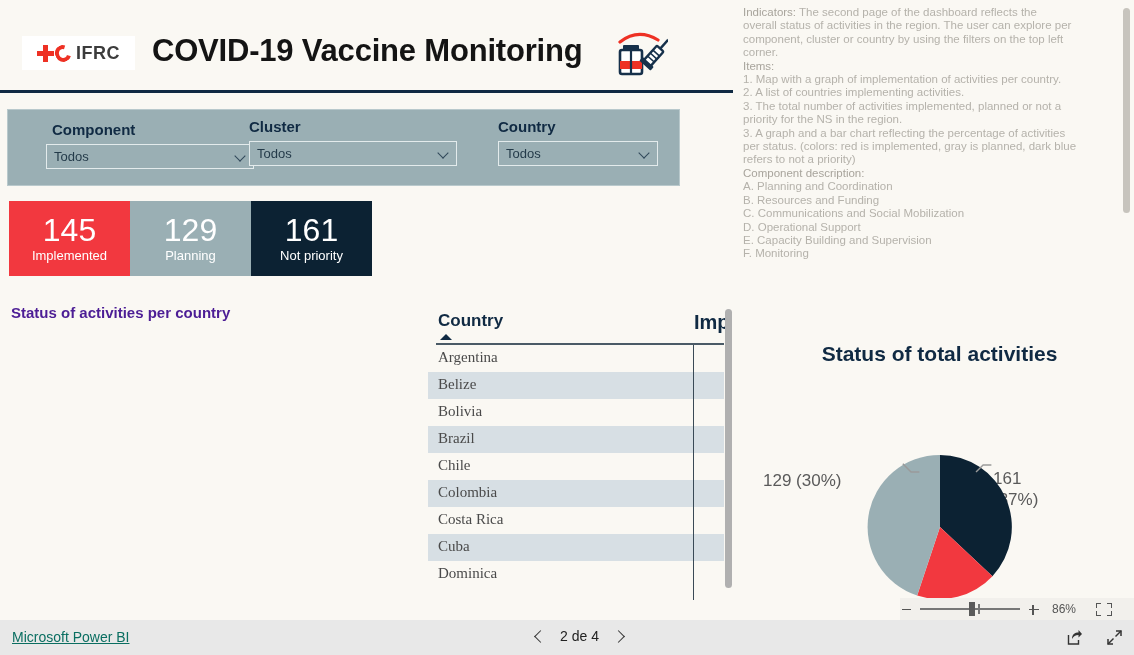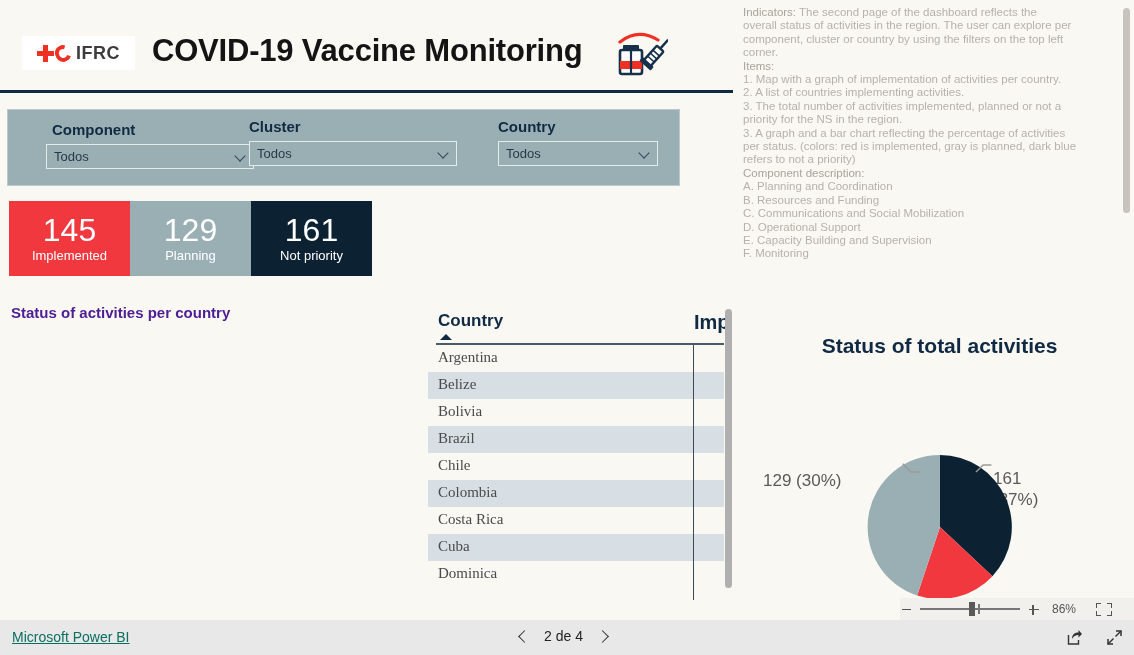--- a/index.html
+++ b/index.html
@@ -142,21 +142,21 @@
     position: absolute; left: 297px; top: 11px;
     width: 7px; height: 279px; background: #b0b0b0; border-radius: 4px;
   }
 
   
   #pie-panel {
     position: absolute; left: 745px; top: 330px;
     width: 389px; height: 270px; overflow: hidden;
   }
   #pie-title {
-    position: absolute; left: 0; top: 4px; width: 389px;
+    position: absolute; left: 0; top: 12px; width: 389px;
     text-align: center; font-size: 21px; font-weight: bold; color: #102a43;
   }
   #pie-wrap { position: absolute; left: 68px; top: 122px; }
   .pie-label {
     position: absolute; font-size: 17px; color: #5a5a5a; line-height: 1.25;
   }
   #pie-label-planning { left: 18px; top: 140px; text-align: right; }
   #pie-label-notpriority { left: 248px; top: 138px; }
 
   
@@ -217,21 +217,21 @@
   #bottom-bar {
     position: absolute; left: 0; top: 620px; width: 1134px; height: 35px;
     background: #e8e8e8;
   }
   #powerbi-link {
     position: absolute; left: 12px; top: 9px;
     font-size: 14px; color: #0a6e61; text-decoration: underline;
     cursor: pointer;
   }
   #page-nav {
-    position: absolute; left: 517px; top: 8px;
+    position: absolute; left: 533px; top: 8px;
     display: flex; align-items: center; gap: 14px;
   }
   .nav-chev { width: 13px; height: 13px; position: relative; cursor: pointer; }
   .nav-chev::after {
     content: ""; position: absolute; left: 3px; top: 2px;
     width: 8px; height: 8px;
     border-left: 1.6px solid #333; border-bottom: 1.6px solid #333;
   }
   .nav-chev.prev::after { transform: rotate(45deg); }
   .nav-chev.next::after { transform: rotate(-135deg); left: 1px; }

